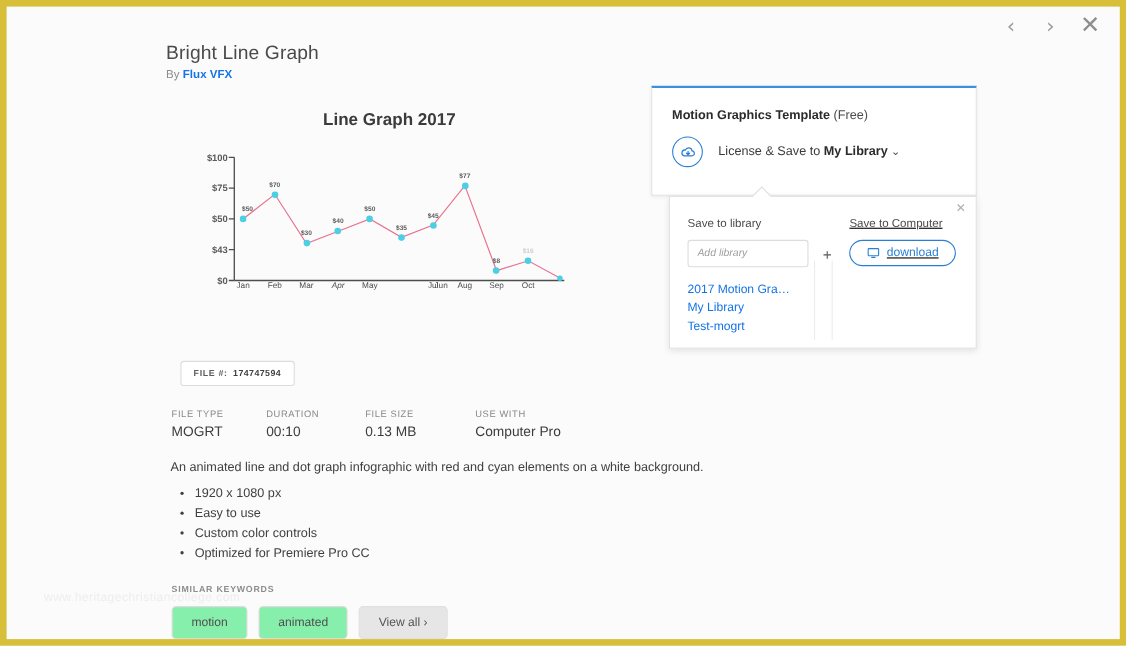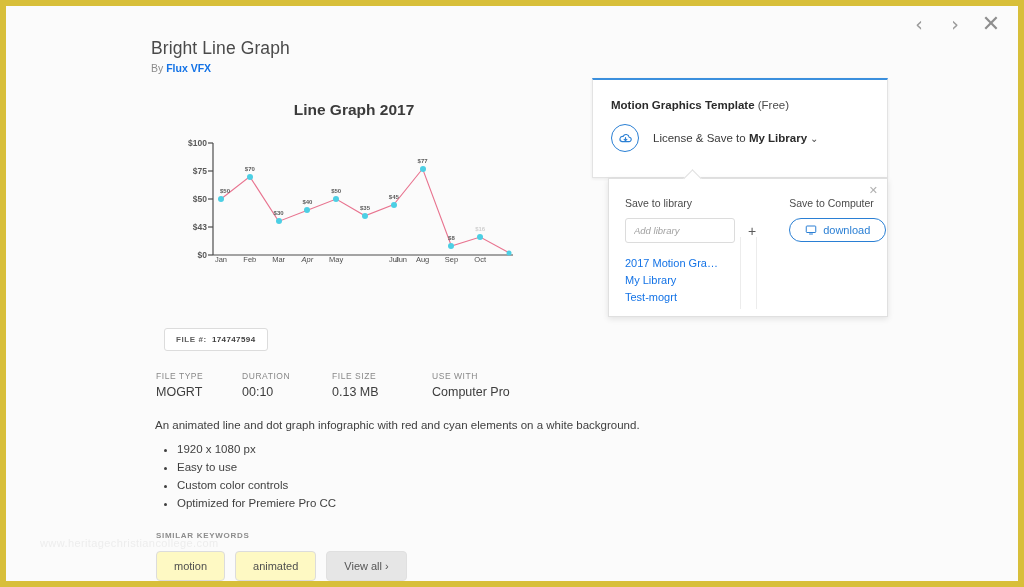--- a/index.html
+++ b/index.html
@@ -91,21 +91,21 @@
   #bullets li { font-size:11.5px; color:#3f3f3f; line-height:1.58; }
 
   
   #kw { position:absolute; left:150px; top:525px; }
   #kw .kwlab {
     font-size:8px; color:#8d8d8d; letter-spacing:.7px; font-weight:700;
     margin-bottom:11px;
   }
   #kwrow { display:flex; gap:10px; }
   .chip {
-    border:1px solid #dcdcdc; background:#fef9c3; border-radius:4px;
+    border:1px solid #dcdcdc; background:#86efac; border-radius:4px;
     padding:8px 17px; font-size:11px; color:#4f4f4f; cursor:pointer;
   }
   .chip.viewall { background:#e6e6e6; border-color:#e0e0e0; color:#555; }
 
   
   #watermark {
     position:absolute; left:34px; top:531px;
     font-size:11px; color:#ededed; letter-spacing:.4px;
     white-space:nowrap; pointer-events:none;
   }
@@ -320,21 +320,21 @@
   <div id="popup">
     <div id="popclose">✕</div>
     <div id="popcols">
       <div class="pcol">
         <div class="ph">Save to library</div>
         <div id="addrow">
           <input id="addlib" placeholder="Add library" style="">
           <span id="plusbtn">+</span>
         </div>
       </div>
-      <div class="pcol" style="margin-left:33px;">
+      <div class="pcol" style="margin-left:16px;text-decoration:underline;">
         <div class="ph">Save to Computer</div>
         <div id="dlbtn">
           <svg width="12" height="12" viewBox="0 0 24 24" fill="none" stroke="currentColor" stroke-width="2">
             <rect x="2.5" y="4" width="19" height="13" rx="1.5"></rect>
             <path d="M9 20h6" stroke-linecap="round"></path>
           </svg>
           <span>download</span>
         </div>
       </div>
     </div>

